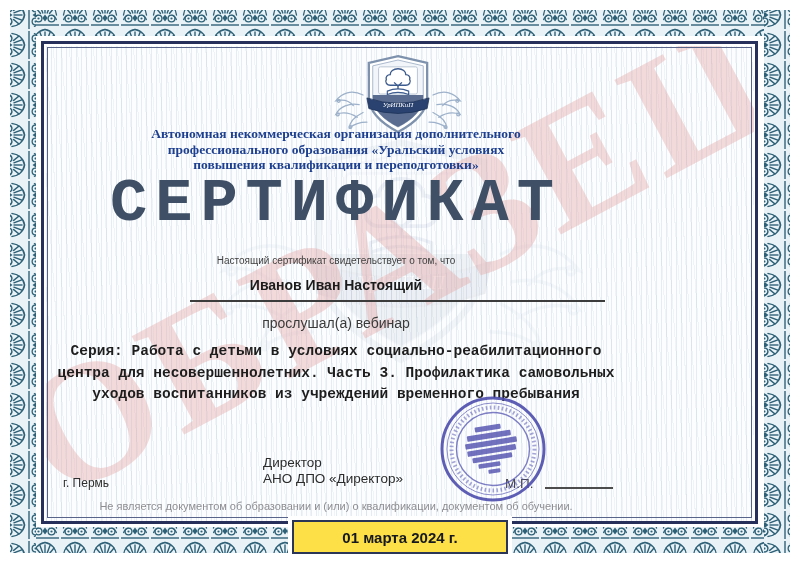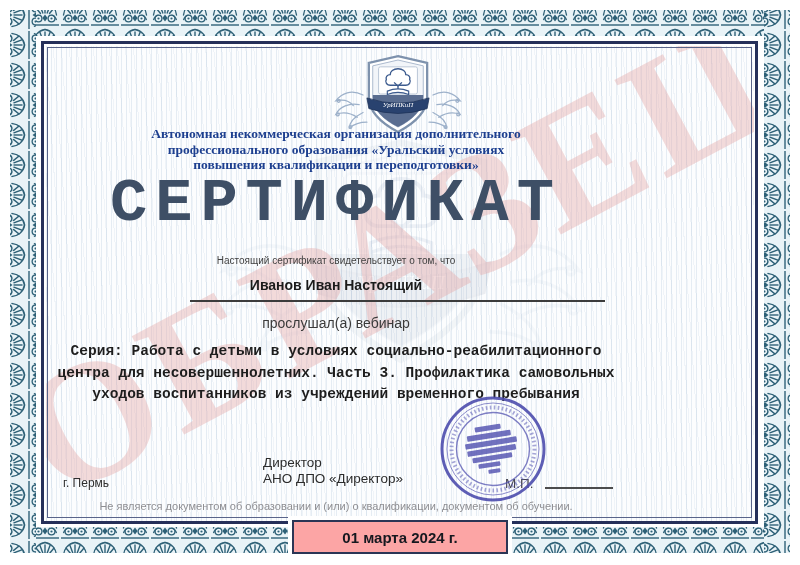--- a/index.html
+++ b/index.html
@@ -33,21 +33,21 @@
   .name-rule{position:absolute;left:144px;top:254px;width:415px;height:2px;background:#3c3c3c;z-index:3;}
   .action{top:269px;font-size:14px;color:#3a3a3a;}
   .course{top:295px;font-size:14.5px;font-weight:bold;line-height:21.5px;color:#1d1d1d;font-family:Liberation Mono, monospace;}
   .city{position:absolute;left:17px;top:430px;font-size:12px;color:#2e2e2e;z-index:3;}
   .director{position:absolute;left:217px;top:409px;font-size:13.5px;line-height:16px;color:#2b2b2b;z-index:3;}
   .seal-mark{position:absolute;left:459px;top:430px;font-size:13.5px;color:#45454f;z-index:4;}
   .sig-line{position:absolute;left:499px;top:441px;width:68px;height:2px;background:#4c4c4c;z-index:3;}
   .footnote{top:454px;font-size:11px;color:#8e8e92;}
   .stamp{position:absolute;left:392px;top:348px;width:110px;height:110px;z-index:6;opacity:0.9;
          pointer-events:none;}
-  .date-box{position:absolute;left:292px;top:520px;width:212px;height:30px;background:#fca5a5;
+  .date-box{position:absolute;left:292px;top:520px;width:212px;height:30px;background:#fde047;
             border:2px solid #2b3555;box-shadow:0 0 0 4px #ffffff;z-index:10;
             display:flex;align-items:center;justify-content:center;
             font-size:15px;font-weight:bold;color:#15181f;}
 </style>
 </head>
 <body>
 
 <div class="page">
 
   <svg width="0" height="0" style="position:absolute" aria-hidden="true">

